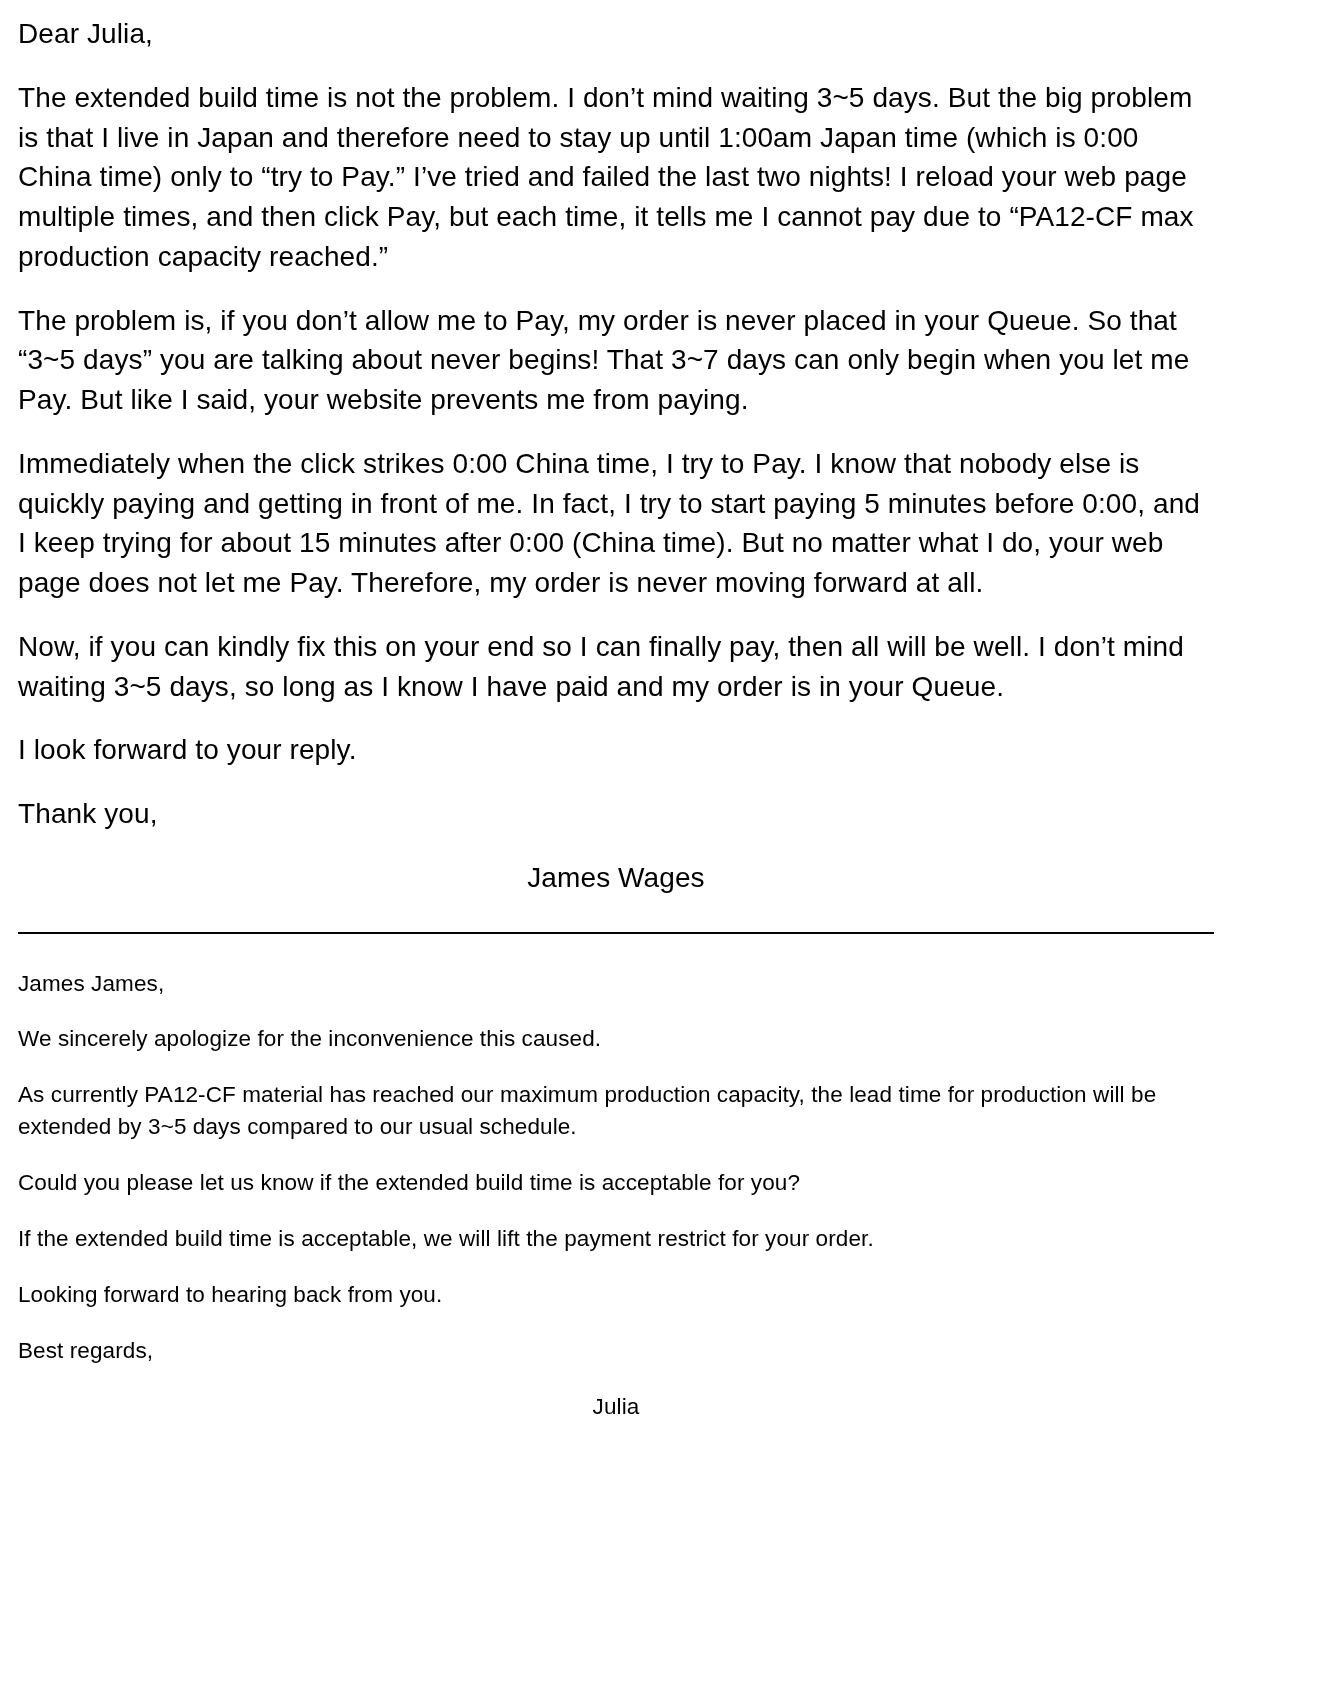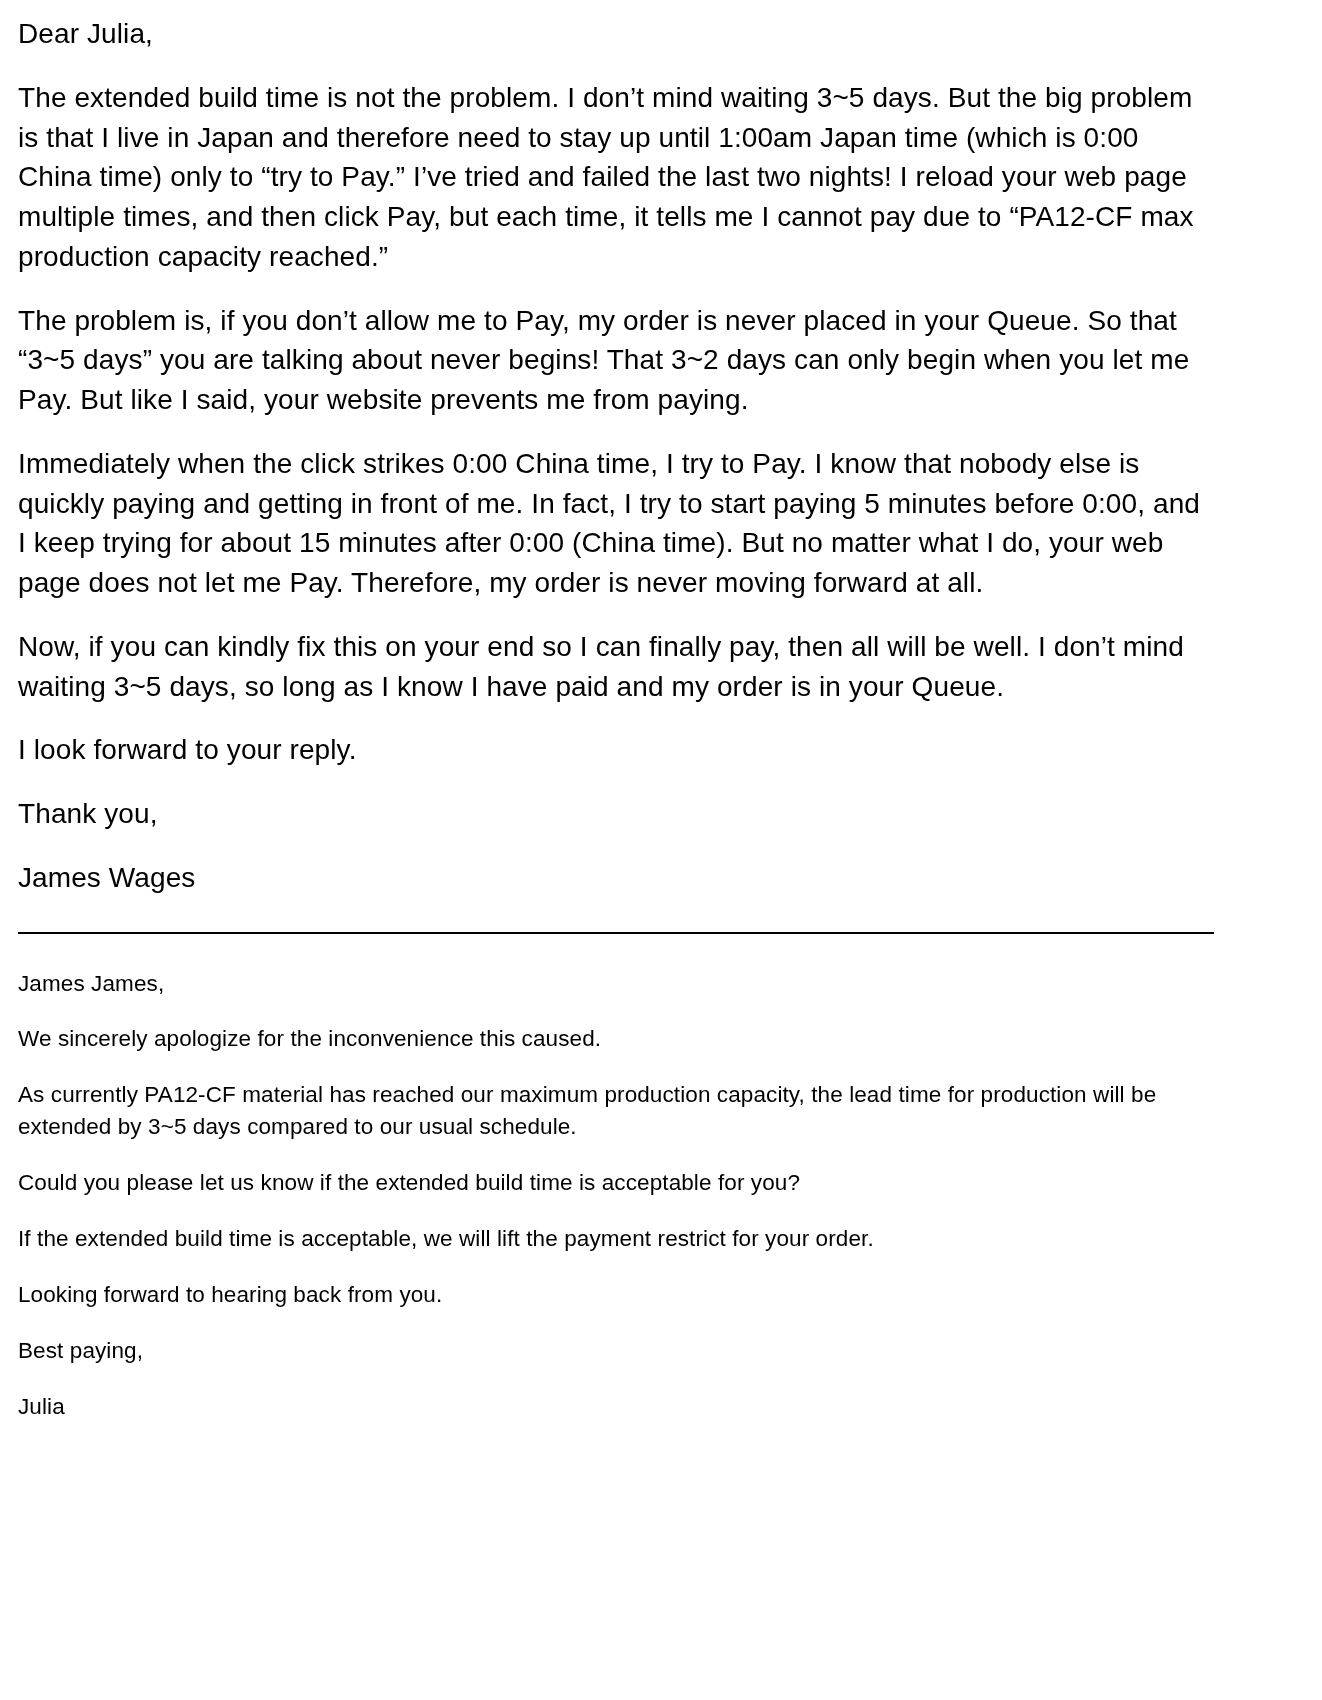--- a/index.html
+++ b/index.html
@@ -38,44 +38,45 @@
     font-size: 22.5px;
     line-height: 1.42;
     letter-spacing: 0.1px;
   }
   .reply p:last-child {
     margin-bottom: 12px;
   }
   .signature {
     font-size: 22.5px;
     line-height: 1.42;
+    text-align: center;
   }
 </style>
 </head>
 <body>
 
 <div class="page">
 
   <div class="msg">
     <p>Dear Julia,</p>
     <p>The extended build time is not the problem.  I don’t mind waiting 3~5 days.  But the big problem is that I live in Japan and therefore need to stay up until 1:00am Japan time (which is 0:00 China time) only to “try to Pay.”  I’ve tried and failed the last two nights!  I reload your web page multiple times, and then click Pay, but each time, it tells me I cannot pay due to “PA12-CF max production capacity reached.”</p>
-    <p>The problem is, if you don’t allow me to Pay, my order is never placed in your Queue.  So that “3~5 days” you are talking about never begins!  That 3~2 days can only begin when you let me Pay.  But like I said, your website prevents me from paying.</p>
+    <p>The problem is, if you don’t allow me to Pay, my order is never placed in your Queue.  So that “3~5 days” you are talking about never begins!  That 3~7 days can only begin when you let me Pay.  But like I said, your website prevents me from paying.</p>
     <p>Immediately when the click strikes 0:00 China time, I try to Pay.  I know that nobody else is quickly paying and getting in front of me.  In fact, I try to start paying 5 minutes before 0:00, and I keep trying for about 15 minutes after 0:00 (China time).  But no matter what I do, your web page does not let me Pay.  Therefore, my order is never moving forward at all.</p>
     <p>Now, if you can kindly fix this on your end so I can finally pay, then all will be well.  I don’t mind waiting 3~5 days, so long as I know I have paid and my order is in your Queue.</p>
     <p>I look forward to your reply.</p>
     <p>Thank you,</p>
     <p class="signature">James Wages</p>
   </div>
 
   <hr class="divider">
 
   <div class="reply">
     <p>James James,</p>
     <p>We sincerely apologize for the inconvenience this caused.</p>
     <p>As currently PA12-CF material has reached our maximum production capacity, the lead time for production will be extended by 3~5 days compared to our usual schedule.</p>
     <p>Could you please let us know if the extended build time is acceptable for you?</p>
     <p>If the extended build time is acceptable, we will lift the payment restrict for your order.</p>
     <p>Looking forward to hearing back from you.</p>
-    <p>Best paying,</p>
+    <p>Best regards,</p>
     <p class="signature">Julia</p>
   </div>
 
 </div>
 
 </body></html>

